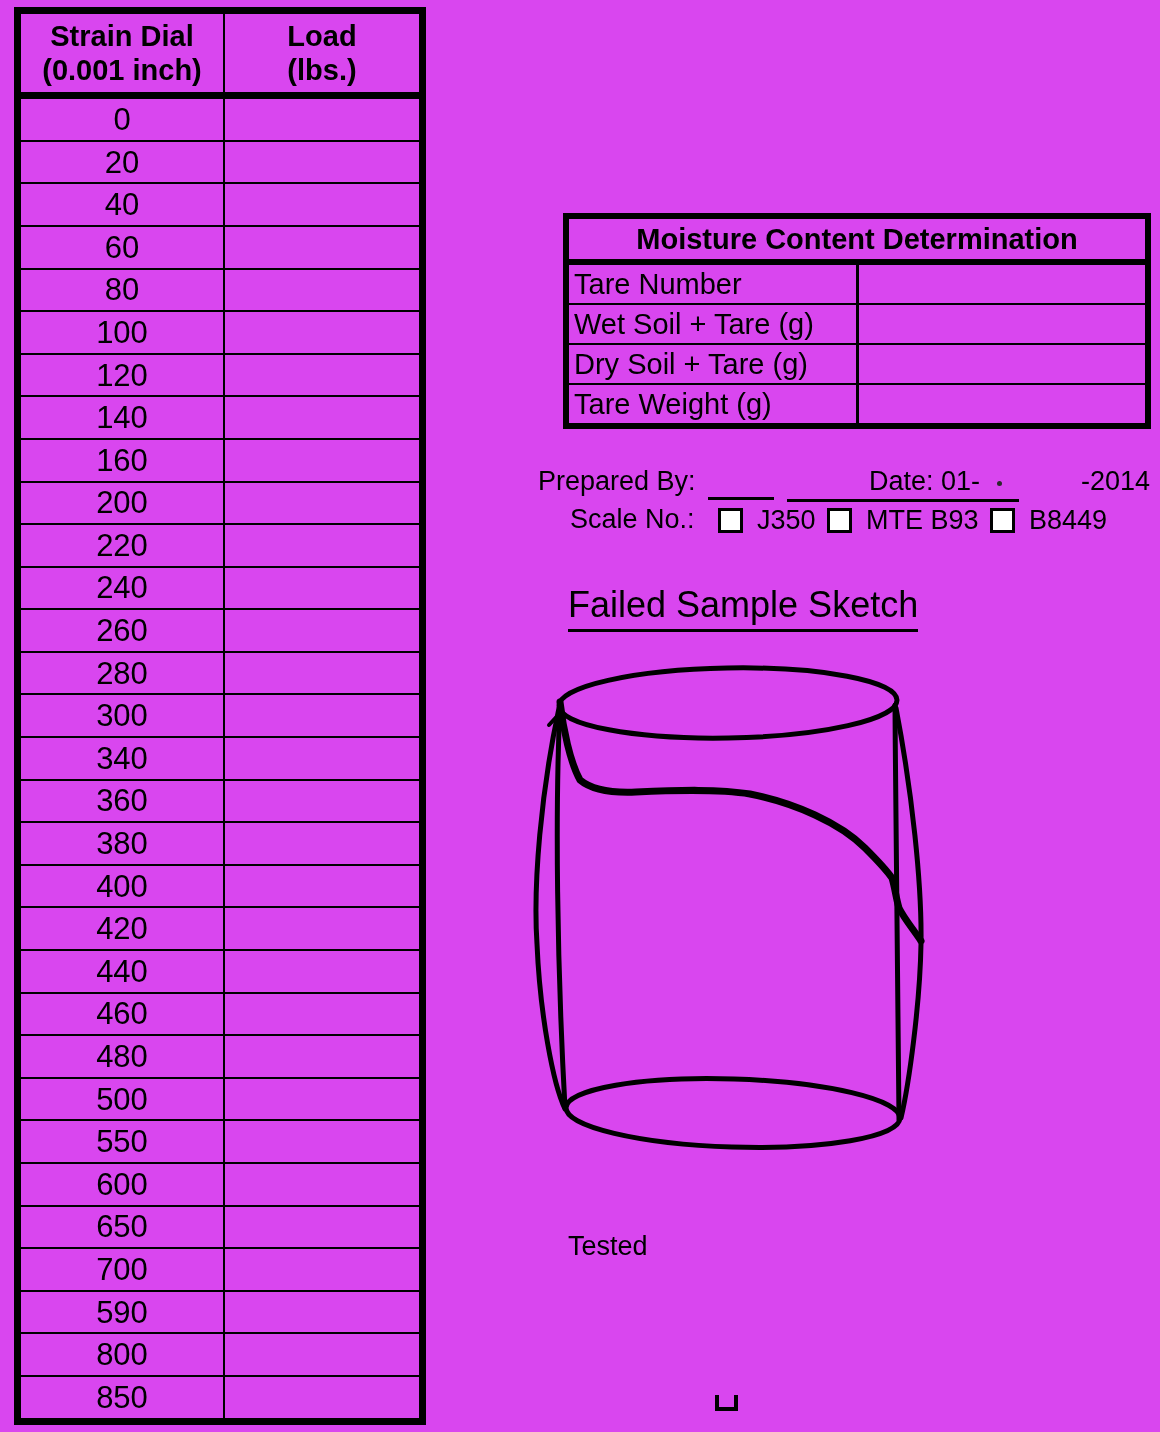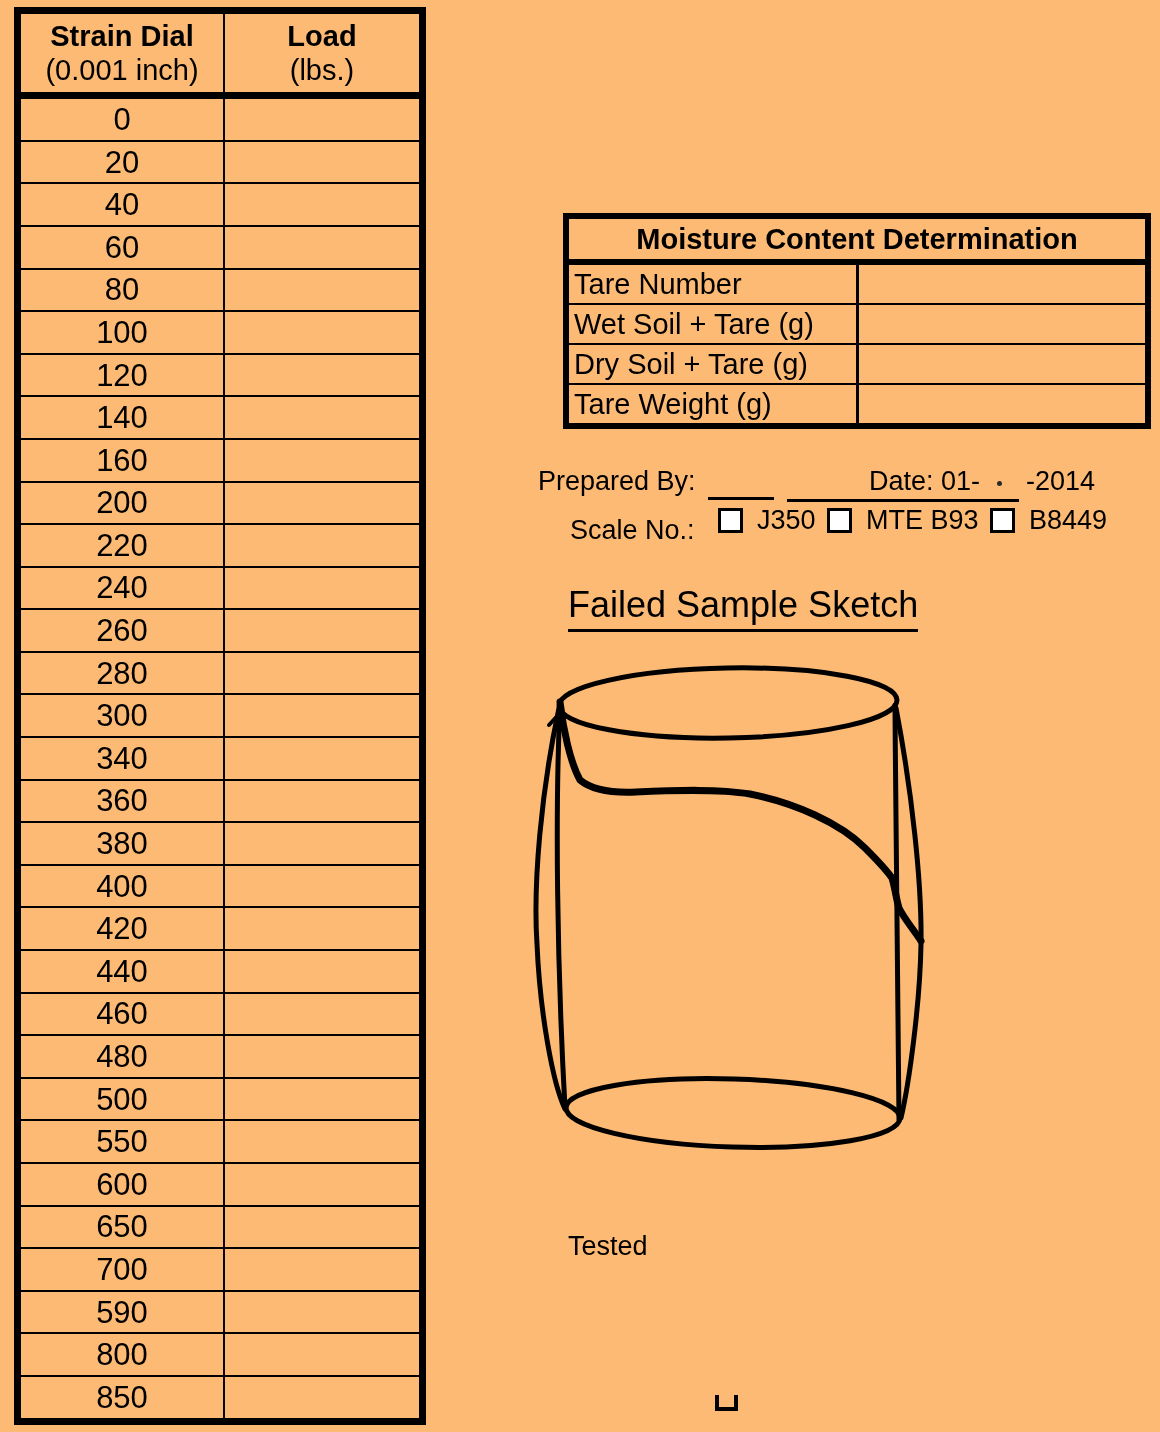--- a/index.html
+++ b/index.html
@@ -2,38 +2,38 @@
 <html><head>
 <meta charset="utf-8">
 <style>
   html,body{margin:0;padding:0;background:#fff;}
   body{
     width:1160px;height:1432px;
     font-family:"Liberation Sans", sans-serif;
     color:#000;
     -webkit-font-smoothing:none;
   }
-  .page{position:relative;width:1160px;height:1432px;background:#fdba74;overflow:hidden;}
+  .page{position:relative;width:1160px;height:1432px;background:#d946ef;overflow:hidden;}
 
   
   table{border-collapse:collapse;}
   .strain-table{
     position:absolute;left:14px;top:7px;
     width:412px;height:1418px;
     table-layout:fixed;
     border:7px solid #000;
   }
   .strain-table thead th{
     border-bottom:7px solid #000;
     font-size:29px;line-height:34px;font-weight:bold;
     height:78px;vertical-align:middle;text-align:center;padding:0;
   }
   .strain-table thead th.col-strain{width:202px;}
   .strain-table thead th.col-load{border-left:2px solid #000;}
-  .strain-table .sub{font-weight:normal;}
+  .strain-table .sub{font-weight:bold;}
   .strain-table tbody td{
     border-top:2px solid #000;
     font-size:31px;line-height:1;
     text-align:center;vertical-align:middle;
     height:38px;padding:0;
   }
   .strain-table tbody td.load-cell{border-left:2px solid #000;}
 
   
   .moisture-table{
@@ -248,23 +248,23 @@
           <td class="m-value"></td>
         </tr>
       </tbody>
   </table>
 
   <div class="txt" style="left:538px;top:466px;">Prepared By:</div>
   <div class="blank" style="left:708px;top:497px;width:66px;"></div>
   <div class="blank" style="left:787px;top:499px;width:232px;"></div>
   <div class="txt" style="left:869px;top:466px;">Date: 01-</div>
   <div class="faint-dot" style="left:997px;top:481px;"></div>
-  <div class="txt" style="left:1026px;top:466px;">-2014</div>
-
-  <div class="txt" style="left:570px;top:515px;">Scale No.:</div>
+  <div class="txt" style="left:1081px;top:466px;">-2014</div>
+
+  <div class="txt" style="left:570px;top:504px;">Scale No.:</div>
   <div id="scale-options">
       <div class="checkbox" style="left: 718px; top: 508px;"></div>
       <div class="txt" style="left: 757px; top: 505px;">J350</div>
       <div class="checkbox" style="left: 827px; top: 508px;"></div>
       <div class="txt" style="left: 866px; top: 505px;">MTE B93</div>
       <div class="checkbox" style="left: 990px; top: 508px;"></div>
       <div class="txt" style="left: 1029px; top: 505px;">B8449</div>
     </div>
 
   <div class="sketch-title">Failed Sample Sketch</div>

